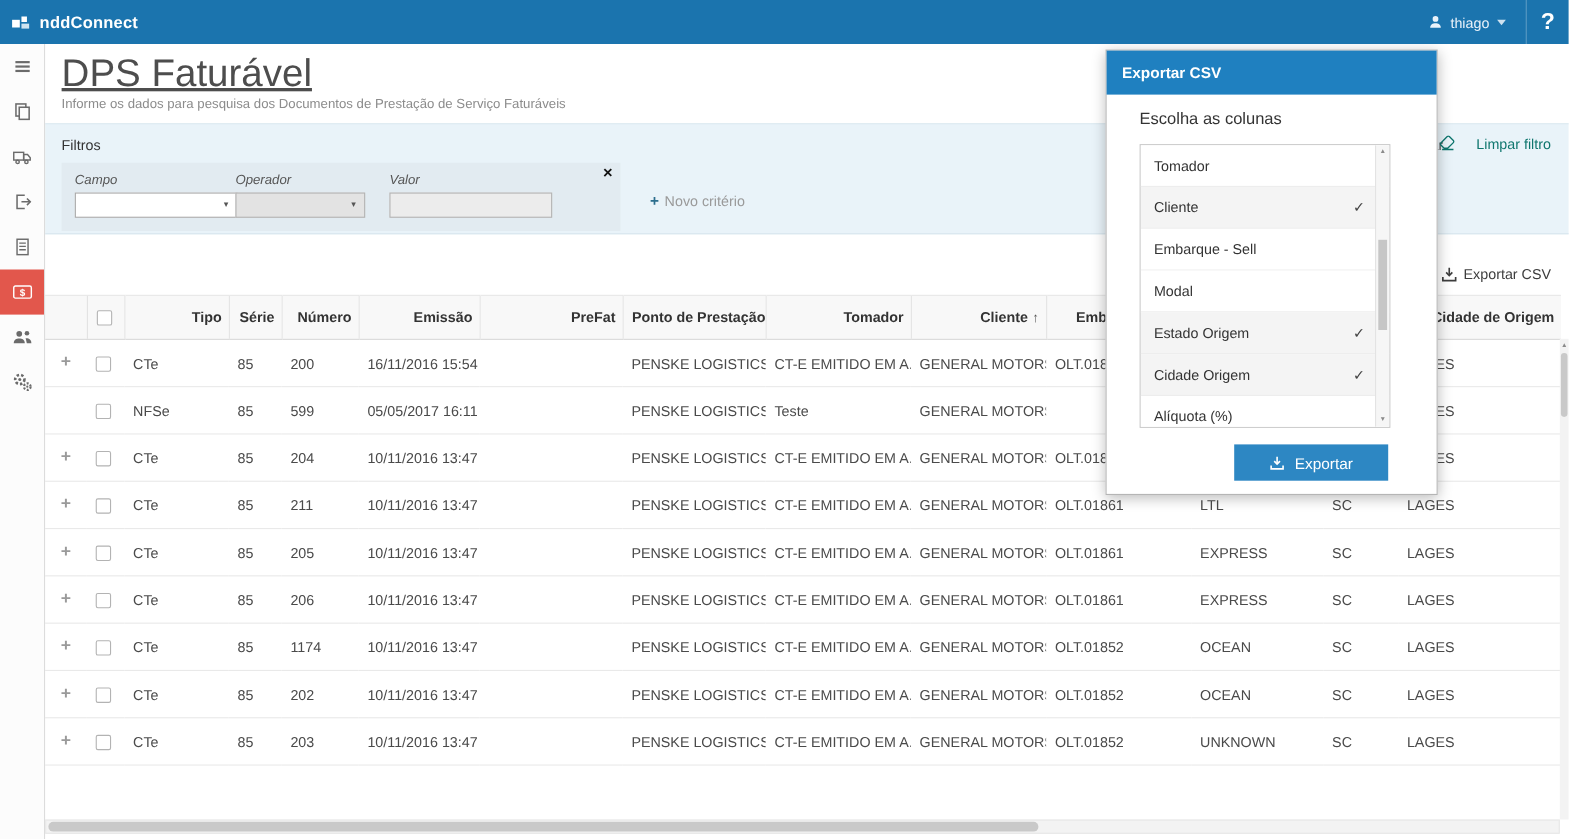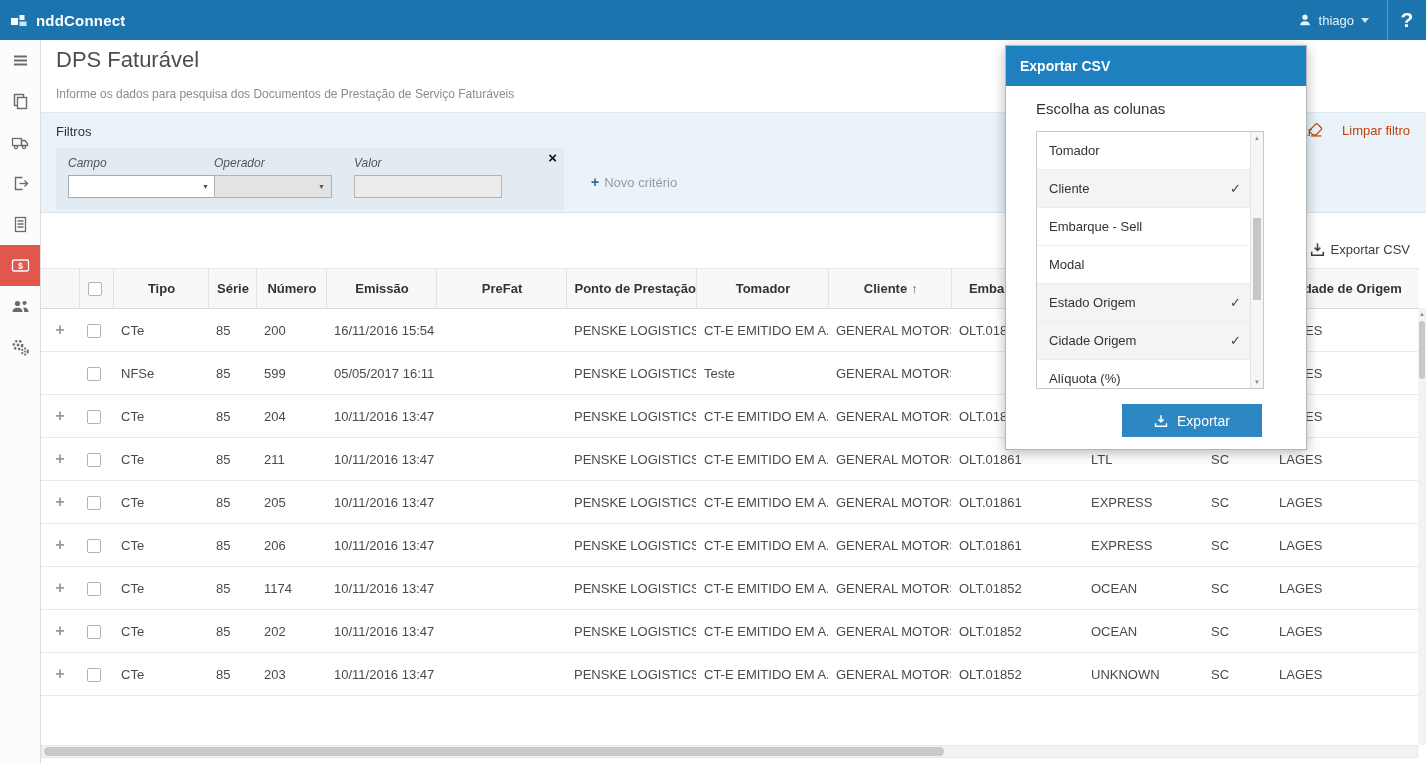--- a/index.html
+++ b/index.html
@@ -19,49 +19,49 @@
   .help-button { width:39px; display:flex; align-items:center; justify-content:center; border-left:1px solid rgba(255,255,255,.28); font-size:21px; font-weight:bold; cursor:pointer; }
 
   
   .sidebar { position:absolute; left:0; top:40px; bottom:0; width:41px; background:#fcfcfc; border-right:1px solid #dcdcdc; z-index:55; }
   .side-item { height:41px; display:flex; align-items:center; justify-content:center; color:#6b6b6b; cursor:pointer; }
   .side-item.active { background:#e2574c; color:#fff; }
 
   
   .main { position:absolute; left:41px; top:40px; right:0; bottom:0; background:#fff; }
 
-  .page-title { position:absolute; left:15px; top:7px; font-size:22px; color:#4d4d4d; font-weight:400; }
+  .page-title { position:absolute; left:15px; top:7px; font-size:35px; color:#4d4d4d; font-weight:400;text-decoration:underline; }
   .page-subtitle { position:absolute; left:15px; top:47px; font-size:12px; color:#8c8c8c; }
 
   
   .filters-panel { position:absolute; left:0; right:0; top:72px; height:101px; background:#e9f3f9; border-top:1px solid #ddeaf1; border-bottom:1px solid #d7e5ee; }
   .filters-title { position:absolute; left:15px; top:11px; font-size:13px; color:#333; }
   .pesquisar-link { position:absolute; top:11px; right:114px; font-size:13px; color:#555; cursor:pointer; white-space:nowrap; }
-  .limpar-link { position:absolute; top:10px; right:16px; display:flex; align-items:center; gap:19px; font-size:13px; color:#c2410c; cursor:pointer; }
+  .limpar-link { position:absolute; top:10px; right:16px; display:flex; align-items:center; gap:19px; font-size:13px; color:#0f766e; cursor:pointer; }
 
   .criteria-box { position:absolute; left:15px; top:35px; width:508px; height:62px; background:#e2ebf1; }
   .crit-label { position:absolute; top:8px; font-size:12px; color:#555;font-style:italic; }
   .lbl-campo { left:12px; } .lbl-operador { left:158px; } .lbl-valor { left:298px; }
   .crit-control { position:absolute; top:27px; height:23px; border:1px solid #a9a9a9; font-size:12px; color:#333; }
   .crit-select { display:flex; align-items:center; justify-content:flex-end; padding-right:6px; cursor:pointer; }
   .sel-campo { left:12px; width:148px; background:#fff; }
   .sel-operador { left:158px; width:118px; background:#e3e3e3; border-color:#b3b3b3; }
   .inp-valor { left:298px; width:148px; background:#ececec; border-color:#b3b3b3; }
   .sel-caret { font-size:7px; color:#555; }
   .crit-close { position:absolute; top:2px; right:7px; font-size:15px; font-weight:bold; color:#111; cursor:pointer; line-height:1; }
   .novo-criterio { position:absolute; left:550px; top:61px; font-size:13px; color:#9a9a9a; cursor:pointer; }
   .novo-plus { color:#2c6e8e; font-weight:bold; margin-right:5px; font-size:14px; }
 
   
   .export-link { position:absolute; top:202px; right:16px; display:flex; align-items:center; gap:6px; font-size:13px; color:#3d3d3d; cursor:pointer; }
 
   
   .tbl-wrap { position:absolute; left:0; top:228px; right:8px; }
   table { width:100%; border-collapse:collapse; table-layout:fixed; }
-  th { height:40px; background:#f8f8f8; border-top:1px solid #e7e7e7; border-bottom:1px solid #d9d9d9; border-left:1px solid #e3e3e3; font-size:13px; font-weight:bold; color:#333; text-align:center; padding:0 6px 0 8px; white-space:nowrap; overflow:hidden; }
+  th { height:40px; background:#f8f8f8; border-top:1px solid #e7e7e7; border-bottom:1px solid #d9d9d9; border-left:1px solid #e3e3e3; font-size:13px; font-weight:bold; color:#333; text-align:right; padding:0 6px 0 8px; white-space:nowrap; overflow:hidden; }
   th:first-child { border-left:none; }
   td { height:43px; border-bottom:1px solid #e9e9e9; font-size:13px; color:#4a4a4a; padding:0 6px 0 8px; white-space:nowrap; overflow:hidden; }
   .c-exp { width:38px; text-align:center; padding:0; }
   .c-chk { text-align:left; padding:0 0 0 8px; }
   td.c-exp { color:#9a9a9a; font-size:16px; font-weight:bold; cursor:pointer; }
   .checkbox { display:inline-block; width:14px; height:14px; border:1px solid #b3b3b3; background:#fff; border-radius:2px; vertical-align:middle; cursor:pointer; }
   .sort { margin-left:4px; color:#555; font-size:12px; }
 
   
   .h-scroll { position:absolute; left:0; right:8px; bottom:5px; height:13px; background:#f3f3f3; border:1px solid #e7e7e7; }

